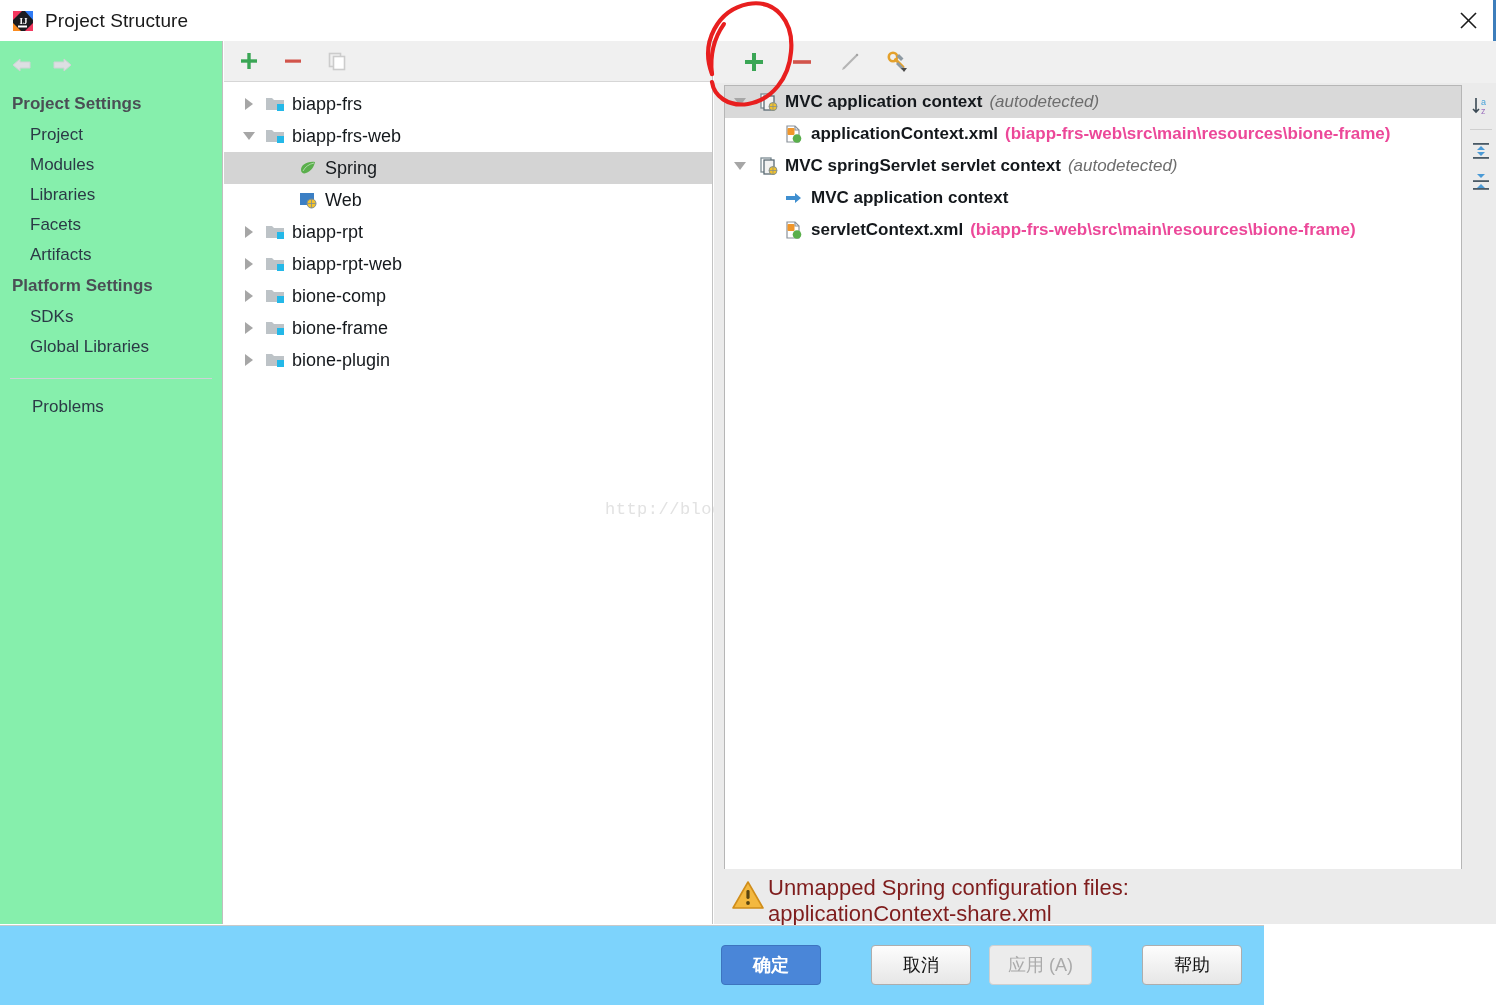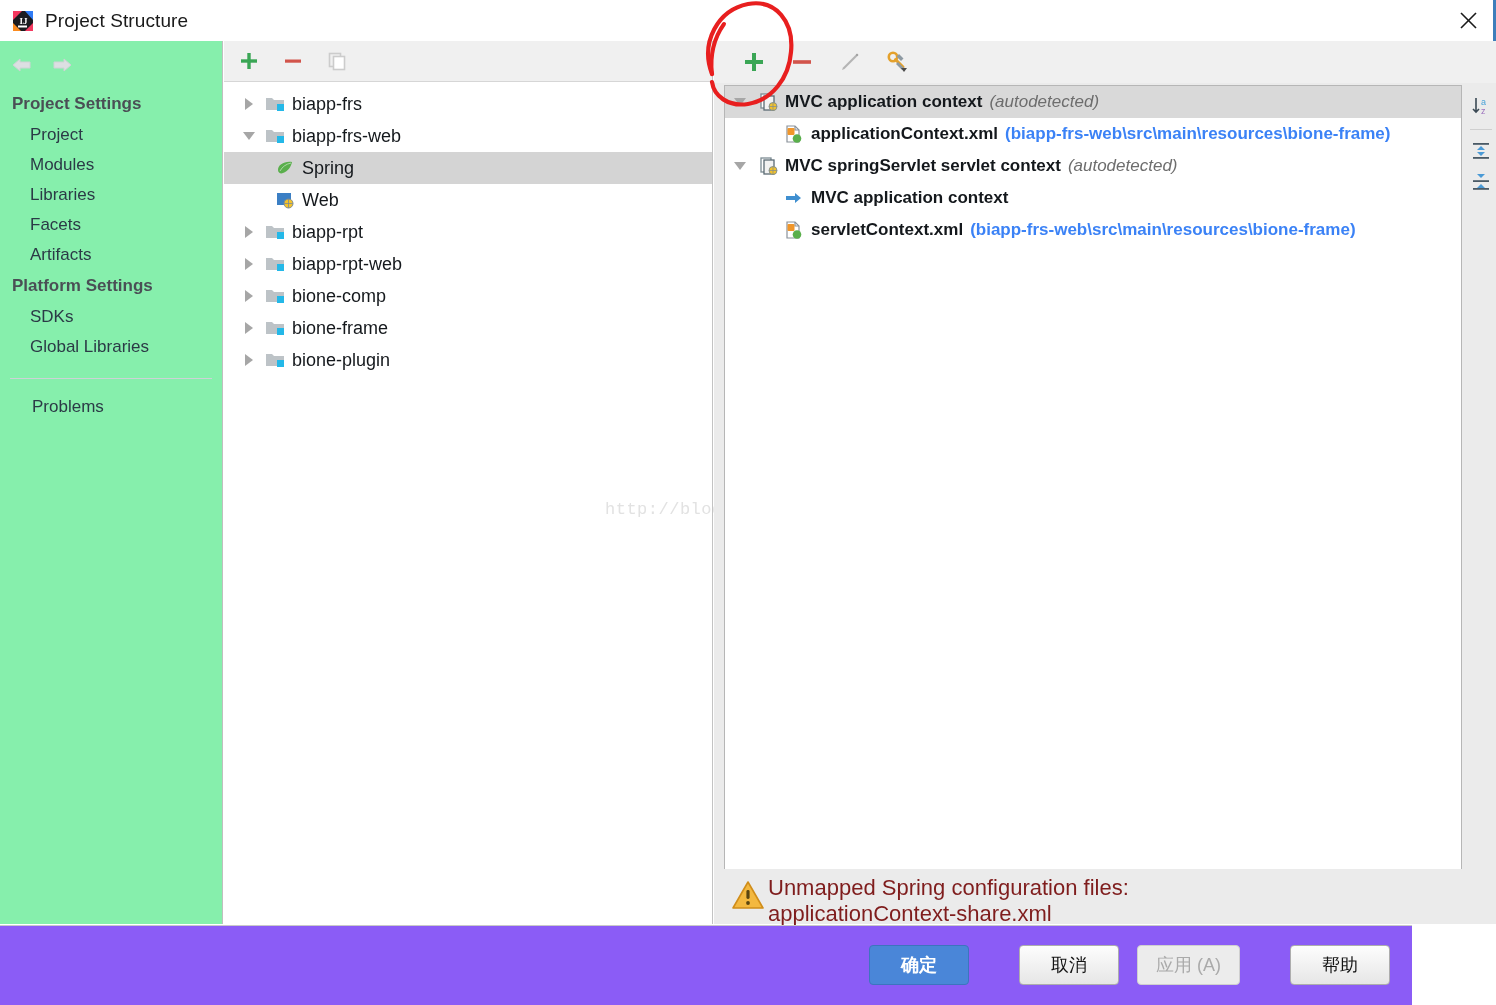--- a/index.html
+++ b/index.html
@@ -92,21 +92,21 @@
   .tree-row.selected { background: #d4d4d4; }
   .twisty { width: 26px; display:flex; align-items:center; justify-content:center; flex:0 0 auto; }
   .tw-right, .tw-down {
     width: 0; height: 0;
   }
   .tw-right { border-left: 8px solid #a6a6a6; border-top: 6px solid transparent; border-bottom: 6px solid transparent; }
   .tw-down  { border-top: 8px solid #a6a6a6; border-left: 6px solid transparent; border-right: 6px solid transparent; }
   .tree-icon { width: 26px; flex:0 0 auto; display:flex; align-items:center; justify-content:center; margin-right: 4px; }
   .tree-label { white-space: nowrap; text-align: right; }
   .indent-1 { padding-left: 12px; }
-  .indent-2 { padding-left: 48px; }
+  .indent-2 { padding-left: 71px; }
 
   
   .watermark {
     position: absolute; left: 605px; top: 500px;
     font-family: "Liberation Mono", monospace;
     font-size: 17px; color: #e2e2e2; white-space: nowrap;
     letter-spacing: .5px;
     pointer-events: none;
   }
 
@@ -132,21 +132,21 @@
   .ctx-row {
     display: flex; align-items: center; height: 32px;
     font-size: 17px; color: #14181c; cursor: pointer;
     white-space: nowrap;
   }
   .ctx-row.selected { background: #d9d9d9; }
   .ctx-twisty { width: 30px; flex:0 0 auto; display:flex; align-items:center; justify-content:center; }
   .ctx-icon { width: 26px; flex:0 0 auto; display:flex; align-items:center; justify-content:center; margin-right: 4px; }
   .ctx-bold { font-weight: bold; }
   .ctx-auto { font-style: italic; color: #6d6d6d; margin-left: 7px; }
-  .ctx-path { color: #3b82f6; margin-left: 7px; }
+  .ctx-path { color: #ec4899; margin-left: 7px; }
   .ctx-indent { padding-left: 56px; font-weight: bold; }
 
   
   .sortrail {
     position: absolute; left: 753px; top: 44px;
     width: 28px; height: 825px;
     background: #ebebeb;
     display: flex; flex-direction: column; align-items: center;
     padding-top: 8px;
   }
@@ -159,22 +159,22 @@
     width: 782px; height: 55px;
     background: #ebebeb;
     display: flex; align-items: flex-start; padding: 6px 0 0 14px;
   }
   .warn-icon { width: 40px; flex: 0 0 auto; display:flex; align-items:flex-start; justify-content:center; padding-top: 4px; }
   .warn-text { font-size: 22px; color: #7f1d1d; line-height: 26px; }
 
   
   .bottombar {
     position: absolute; left: 0; top: 925px;
-    width: 1412px; height: 80px;
-    background: #8b5cf6;
+    width: 1264px; height: 80px;
+    background: #7dd3fc;
     border-top: 1px solid #c9c9c9;
   }
   .btnrow {
     position: absolute; right: 22px; top: 19px;
     display: flex; gap: 18px;
   }
   .btn {
     height: 40px; min-width: 100px; padding: 0 18px;
     font-size: 18px; border-radius: 4px;
     display: flex; align-items: center; justify-content: center;

